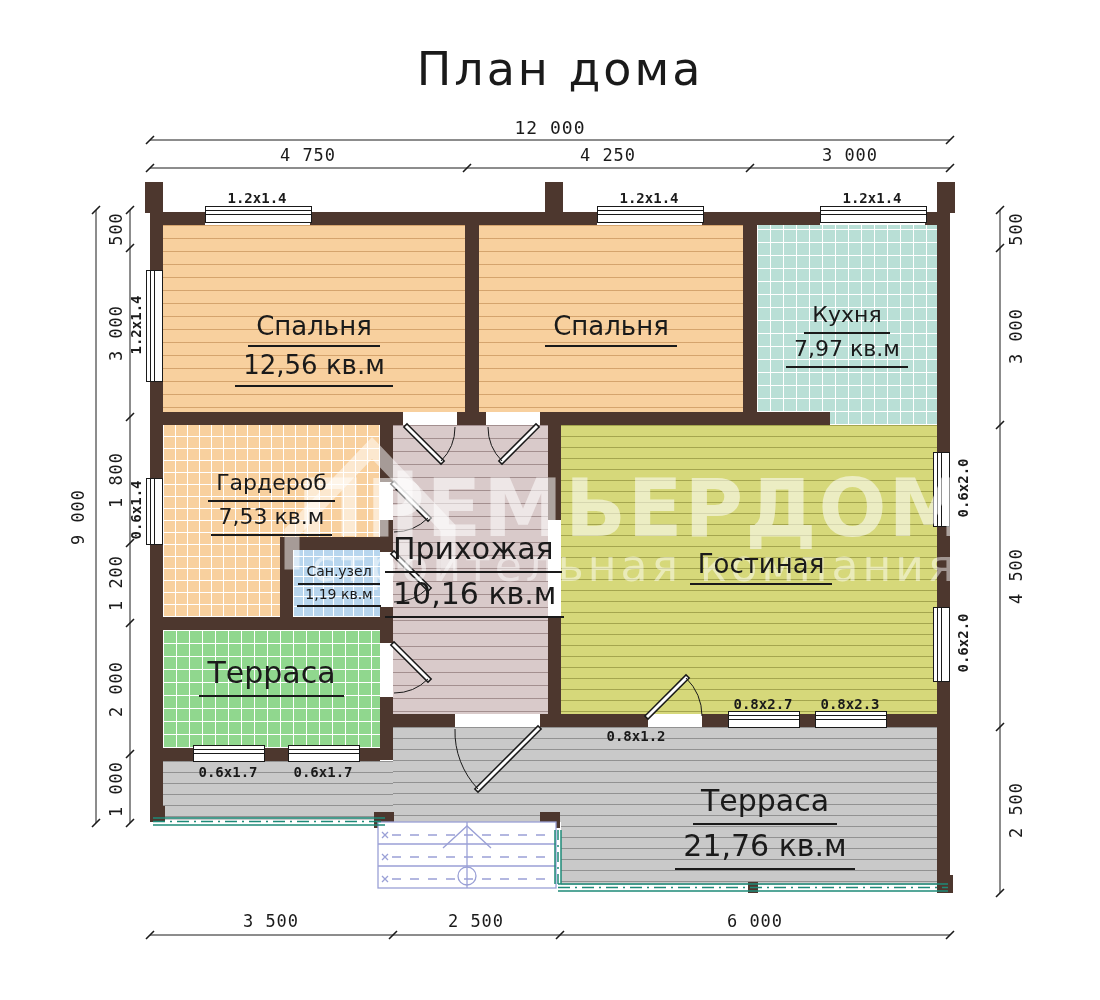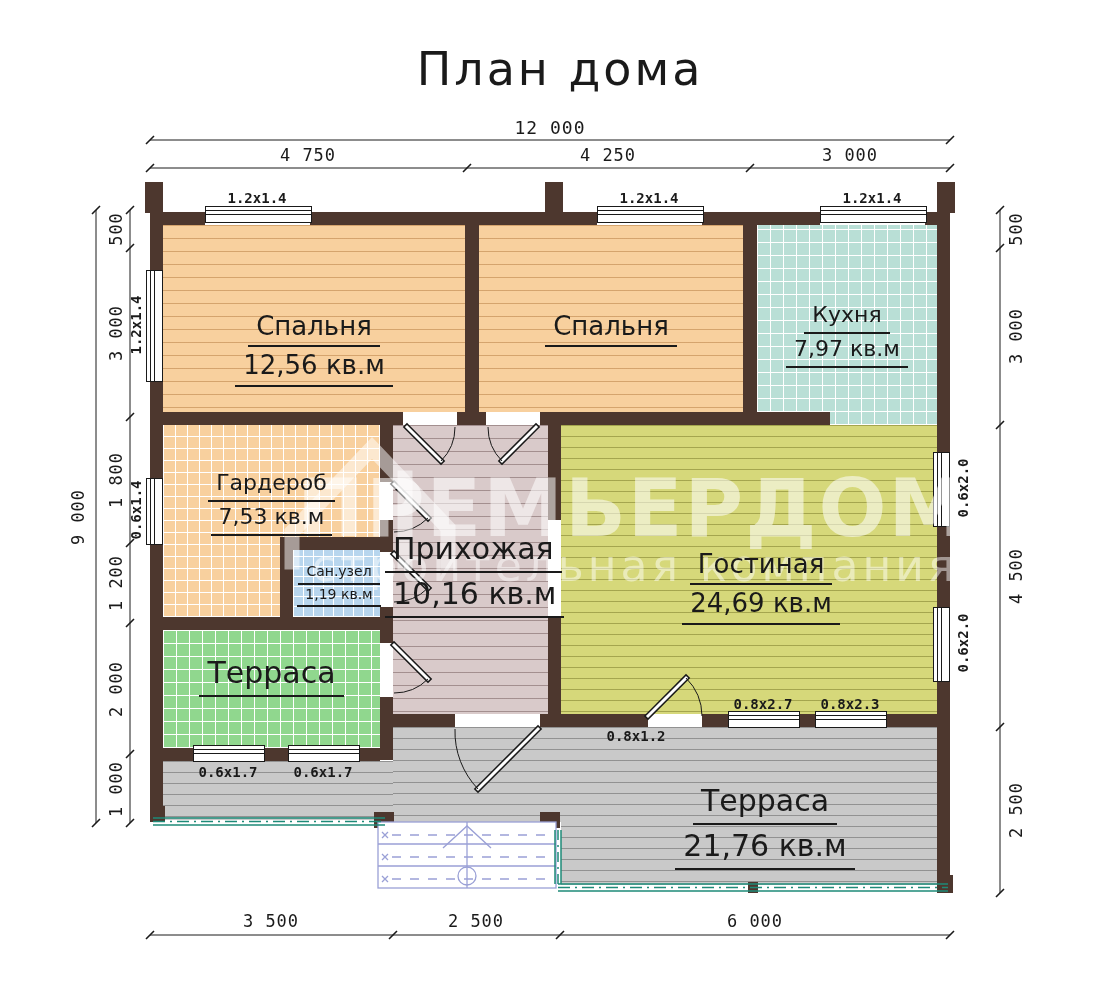--- a/index.html
+++ b/index.html
@@ -197,21 +197,21 @@
 <div class="rlabel f22" style="left:163px;top:468px;width:217px">
   <span>Гардероб</span><br><span>7,53 кв.м</span>
 </div>
 <div class="rlabel f14" style="left:293px;top:562px;width:92px">
   <span>Сан.узел</span><br><span>1,19 кв.м</span>
 </div>
 <div class="rlabel f24" style="left:385px;top:528px;width:170px">
   <span>Прихожая</span><br><span>10,16 кв.м</span>
 </div>
 <div class="rlabel f26" style="left:601px;top:546px;width:320px">
-  <span>Гостиная</span><br><span>24,69 кв.м</span>
+  <span>Гостиная</span><br>
 </div>
 <div class="rlabel f24" style="left:163px;top:652px;width:217px">
   <span>Терраса</span><br>
 </div>
 <div class="rlabel f24" style="left:600px;top:780px;width:330px">
   <span>Терраса</span><br><span>21,76 кв.м</span>
 </div>
 
 <div class="wlabel" style="left:217px;top:190px">1.2x1.4</div>
 <div class="wlabel" style="left:609px;top:190px">1.2x1.4</div>

